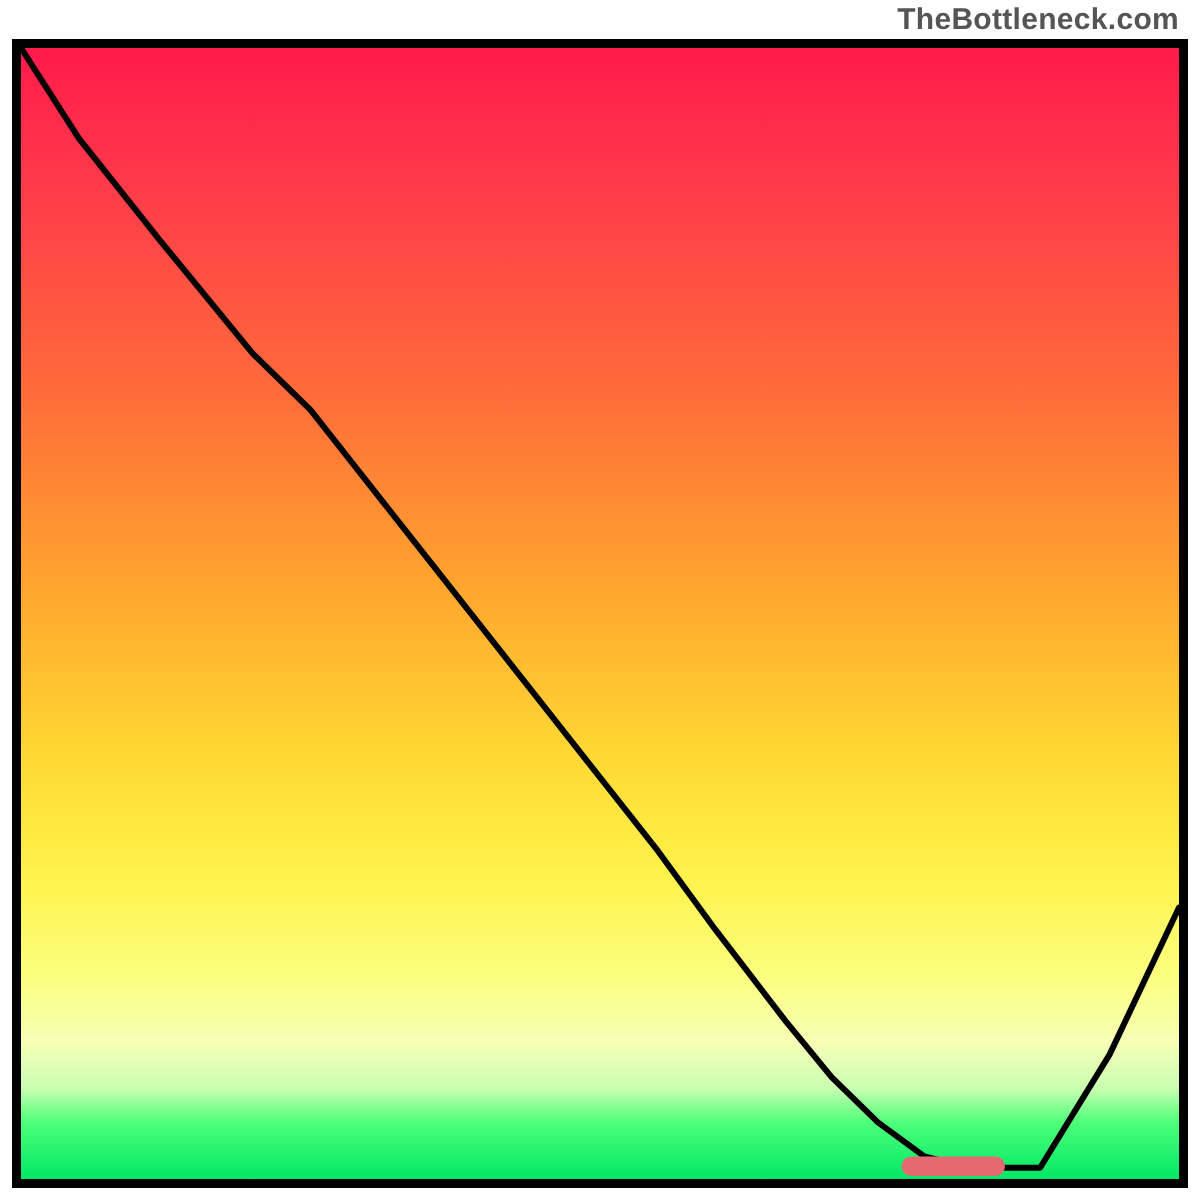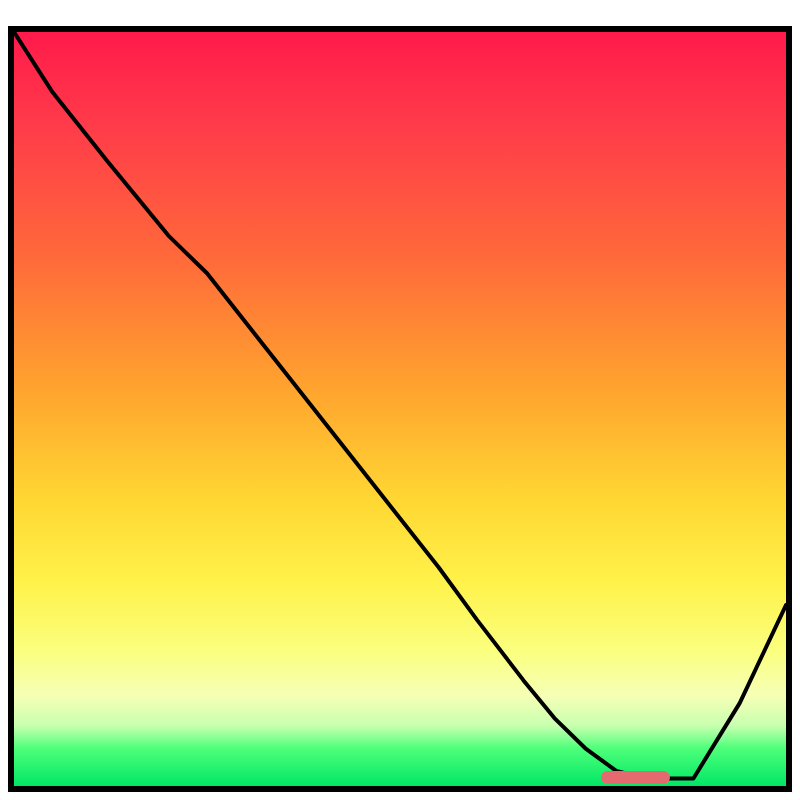--- a/index.html
+++ b/index.html
@@ -66,20 +66,21 @@
     background: #e46a6f;
     border-radius: 10px;
     height: 13px;
   }
 </style>
 </head>
 <body>
 
 <div class="container">
 
+  <div class="watermark">TheBottleneck.com</div>
 
   <div class="plot-frame">
     <div class="gradient"></div>
 
     <svg class="curve" viewBox="0 0 772 754" preserveAspectRatio="none">
       <path id="curve-path" fill="none" stroke="#000" stroke-width="4" stroke-linecap="round" stroke-linejoin="round" d="M0.0 0.0 L38.6 60.3 L92.6 128.2 L154.4 203.6 L193.0 241.3 L270.2 339.3 L347.4 437.3 L424.6 535.3 L463.2 588.1 L509.5 648.4 L540.4 686.1 L571.3 716.3 L602.2 738.9 L633.0 746.5 L679.4 746.5 L725.7 671.1 L772.0 573.0"></path>
     </svg>
 
     <div id="marker" class="marker" style="left: 586.72px; width: 69.48px; top: 738.952px;"></div>
   </div>

